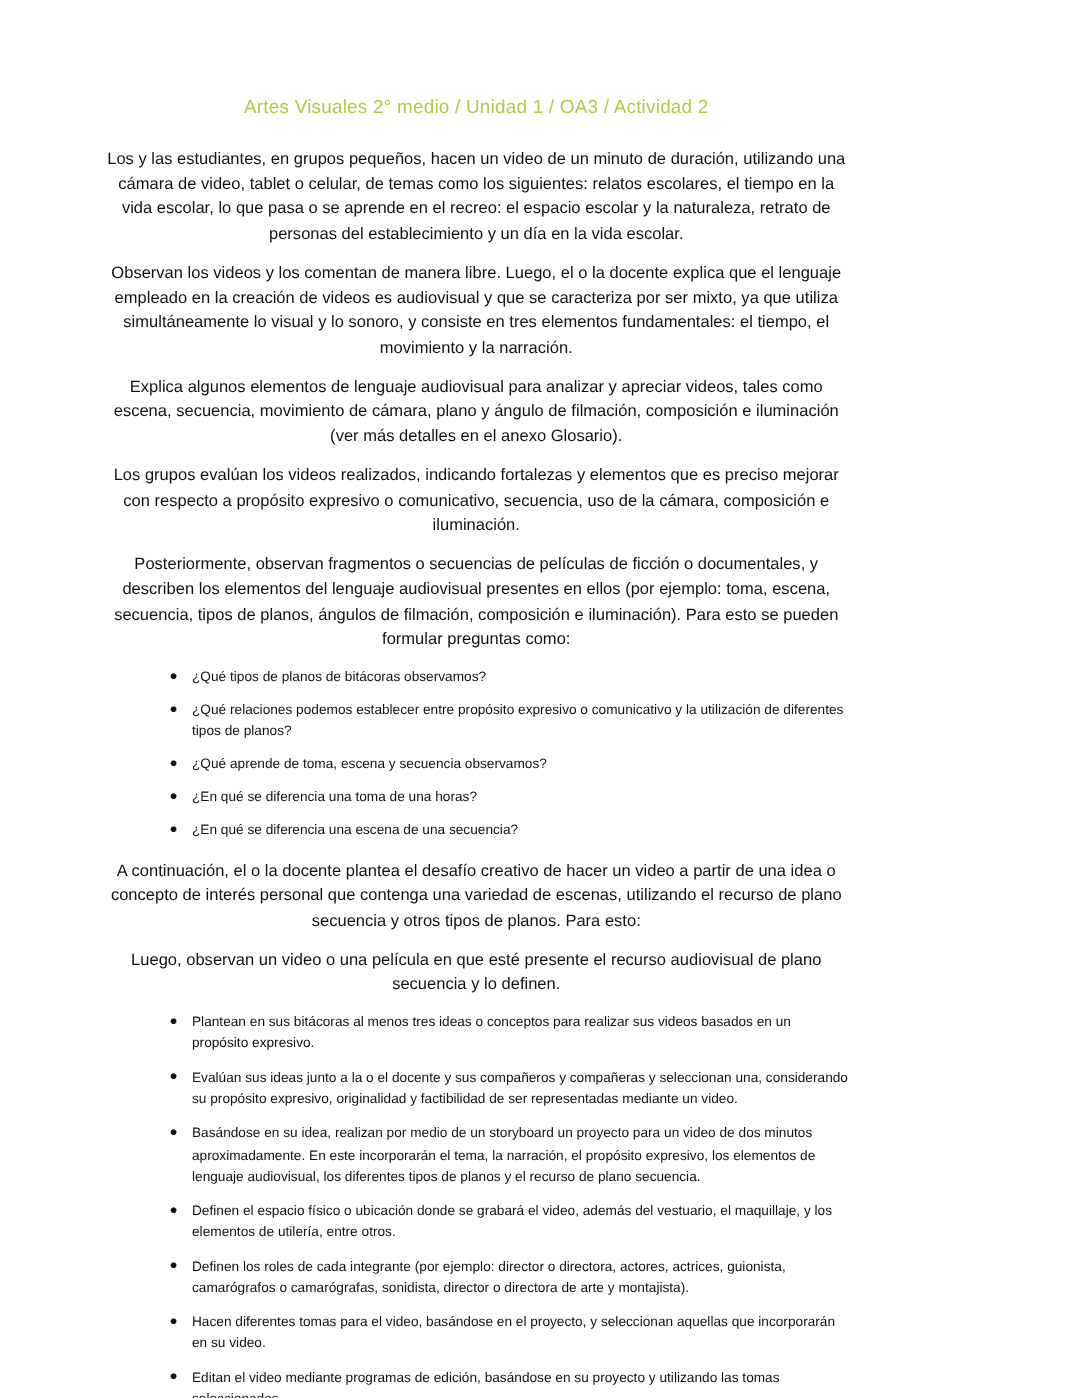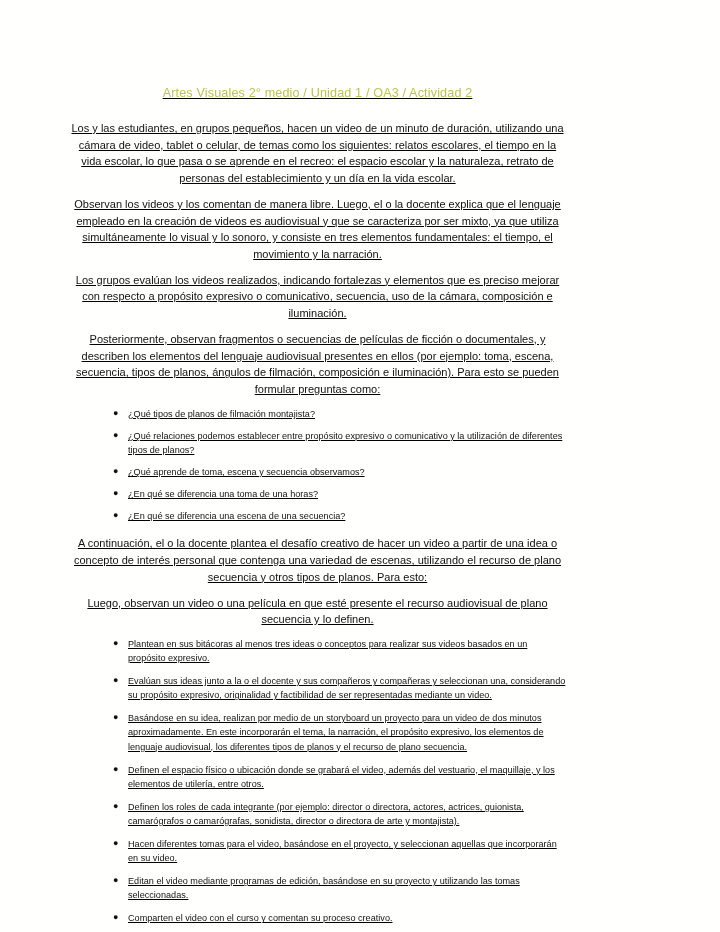--- a/index.html
+++ b/index.html
@@ -12,22 +12,21 @@
     background: #fffffe;
     font-family: "Liberation Sans", sans-serif;
     color: #000000;
     -webkit-font-smoothing: antialiased;
   }
   .page {
     position: relative;
     width: 628px;
     height: 932px;
     box-sizing: border-box;
-    padding: 86px 62px 0 69px;
-    text-decoration: underline;
+    padding: 64px 62px 0 69px;
   }
   .doc-title {
     color: #b9c54a;
     font-size: 12.6px;
     text-align: center;
     letter-spacing: 0.15px;
     margin: 0 0 20px 0;
     font-weight: 400;
   }
   .section-heading {
@@ -97,27 +96,28 @@
 </head>
 <body>
 
 <div class="page">
 
   <h1 class="doc-title">Artes Visuales 2° medio / Unidad 1 / OA3 / Actividad 2</h1>
 
 
   <p class="body-text">Los y las estudiantes, en grupos pequeños, hacen un video de un minuto de duración, utilizando una cámara de video, tablet o celular, de temas como los siguientes: relatos escolares, el tiempo en la vida escolar, lo que pasa o se aprende en el recreo: el espacio escolar y la naturaleza, retrato de personas del establecimiento y un día en la vida escolar.</p>
   <p class="body-text">Observan los videos y los comentan de manera libre. Luego, el o la docente explica que el lenguaje empleado en la creación de videos es audiovisual y que se caracteriza por ser mixto, ya que utiliza simultáneamente lo visual y lo sonoro, y consiste en tres elementos fundamentales: el tiempo, el movimiento y la narración.</p>
+  <p class="body-text">Explica algunos elementos de lenguaje audiovisual para analizar y apreciar videos, tales como escena, secuencia, movimiento de cámara, plano y ángulo de filmación, composición e iluminación (ver más detalles en el anexo Glosario).</p>
   <p class="body-text">Los grupos evalúan los videos realizados, indicando fortalezas y elementos que es preciso mejorar con respecto a propósito expresivo o comunicativo, secuencia, uso de la cámara, composición e iluminación.</p>
   <p class="body-text">Posteriormente, observan fragmentos o secuencias de películas de ficción o documentales, y describen los elementos del lenguaje audiovisual presentes en ellos (por ejemplo: toma, escena, secuencia, tipos de planos, ángulos de filmación, composición e iluminación). Para esto se pueden formular preguntas como:</p>
 
   <ul class="bullets questions">
     <li>
       <span class="marker">●</span>
-      <span>¿Qué tipos de planos de filmación montajista?</span>
+      <span>¿Qué tipos de planos de bitácoras observamos?</span>
     </li>
     <li>
       <span class="marker">●</span>
       <span>¿Qué relaciones podemos establecer entre propósito expresivo o comunicativo y la utilización de diferentes tipos de planos?</span>
     </li>
     <li>
       <span class="marker">●</span>
       <span>¿Qué aprende de toma, escena y secuencia observamos?</span>
     </li>
     <li>

